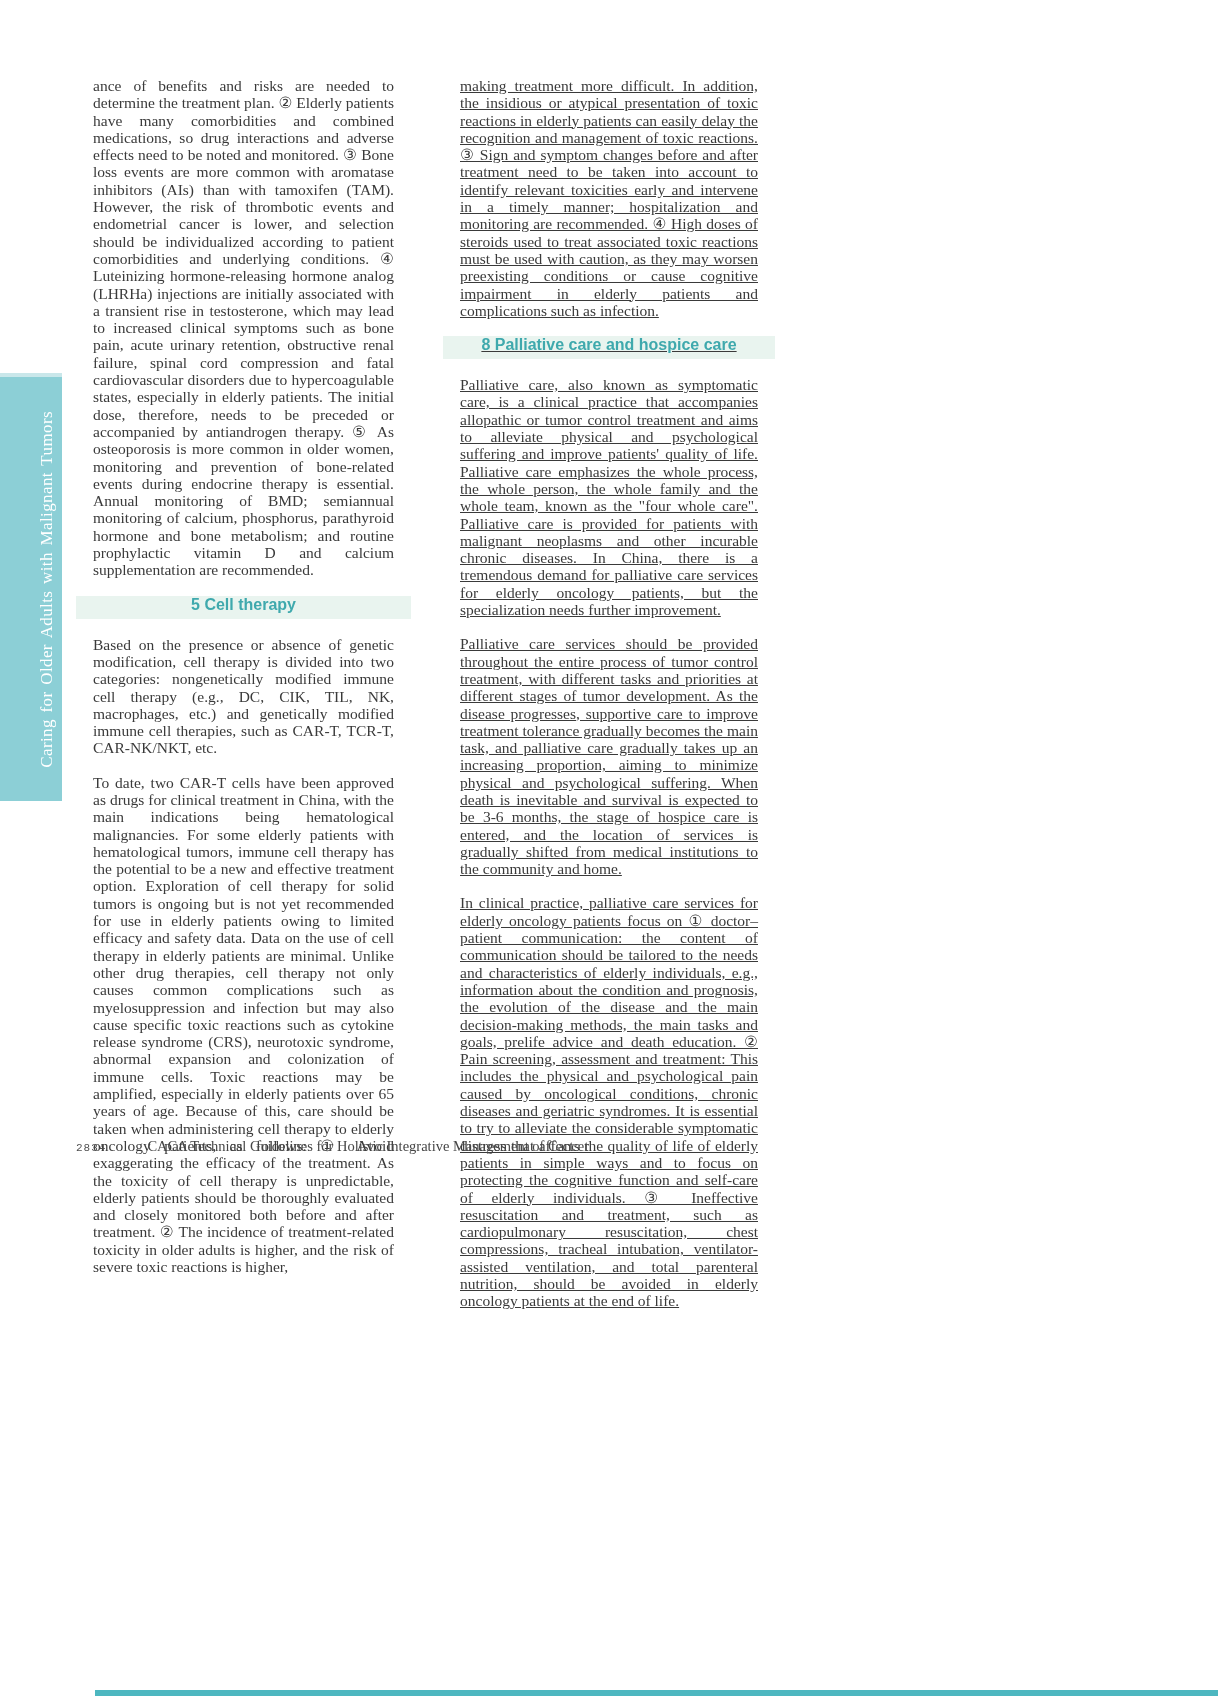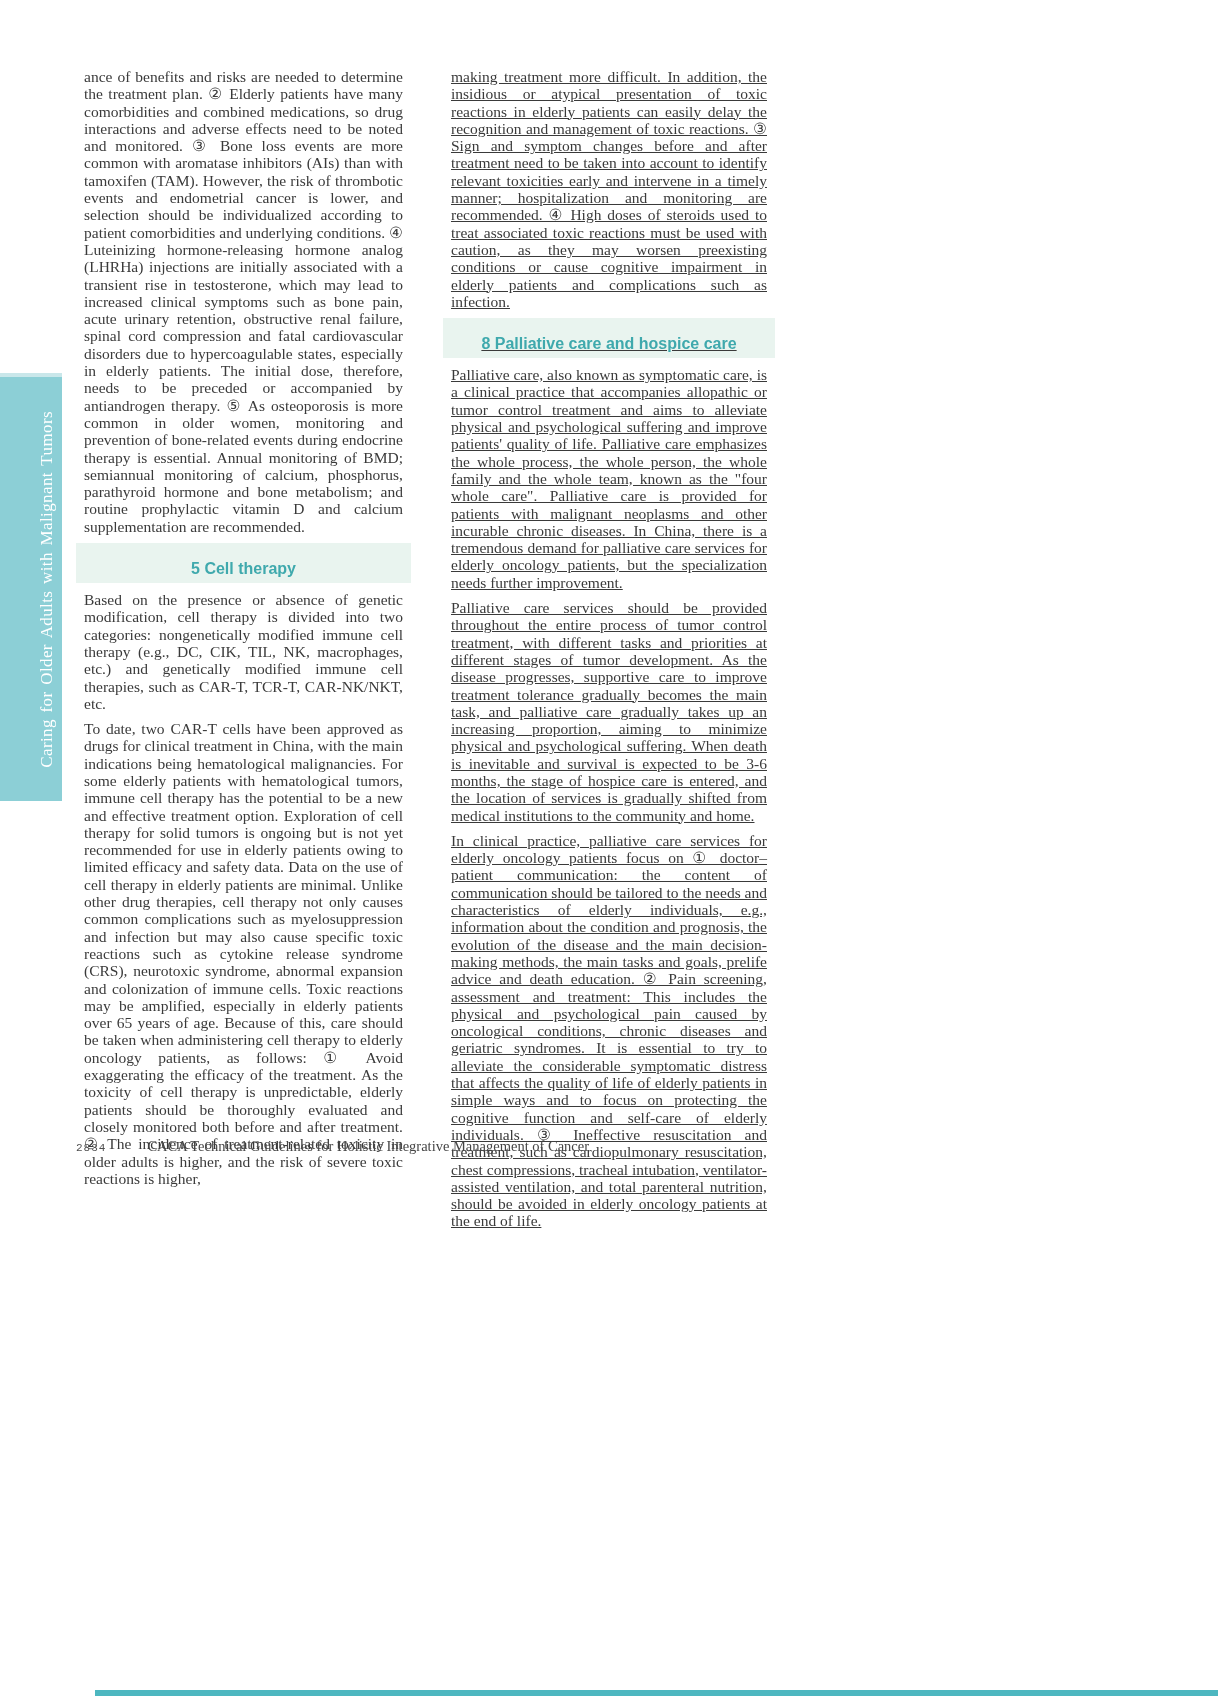--- a/index.html
+++ b/index.html
@@ -4,27 +4,27 @@
 <style>
   html,body { margin:0; padding:0; background:#ffffff; }
   .page {
     position:relative; width:1218px; height:1696px; background:#ffffff;
     overflow:hidden; font-family:"Liberation Serif", serif;
   }
   .col {
     position:absolute; top:60px; color:#3a3a3a; font-size:15.5px;
     line-height:17.3px; text-align:justify; text-justify:inter-word;
   }
-  .col p { margin:8px; }
+  .col p { margin:17px; }
   .col-left  { left:76px;  width:335px; }
   .col-right { left:443px; width:332px;text-decoration:underline; }
   .section-heading {
     font-family:"Liberation Sans", sans-serif; font-weight:bold;
     font-size:16px; color:#3fa9ad; background:#e9f4ef; text-align:center;
-    padding:17px 0 5px; margin:6px 0 5px; line-height:18px;
+    padding:0 0 5px; margin:6px 0 5px; line-height:18px;
   }
   .sidebar-band {
     position:absolute; left:0; top:373px; width:62px; height:428px;
     background:#8ccfd6; border-top:4px solid #c9e7ea; box-sizing:border-box;
     display:flex;
   }
   .sidebar-label {
     margin-left:auto; margin-right:5px; align-self:center;
     writing-mode:vertical-rl; transform:rotate(180deg);
     color:#ffffff; font-size:17px; letter-spacing:0.4px; word-spacing:2px;

